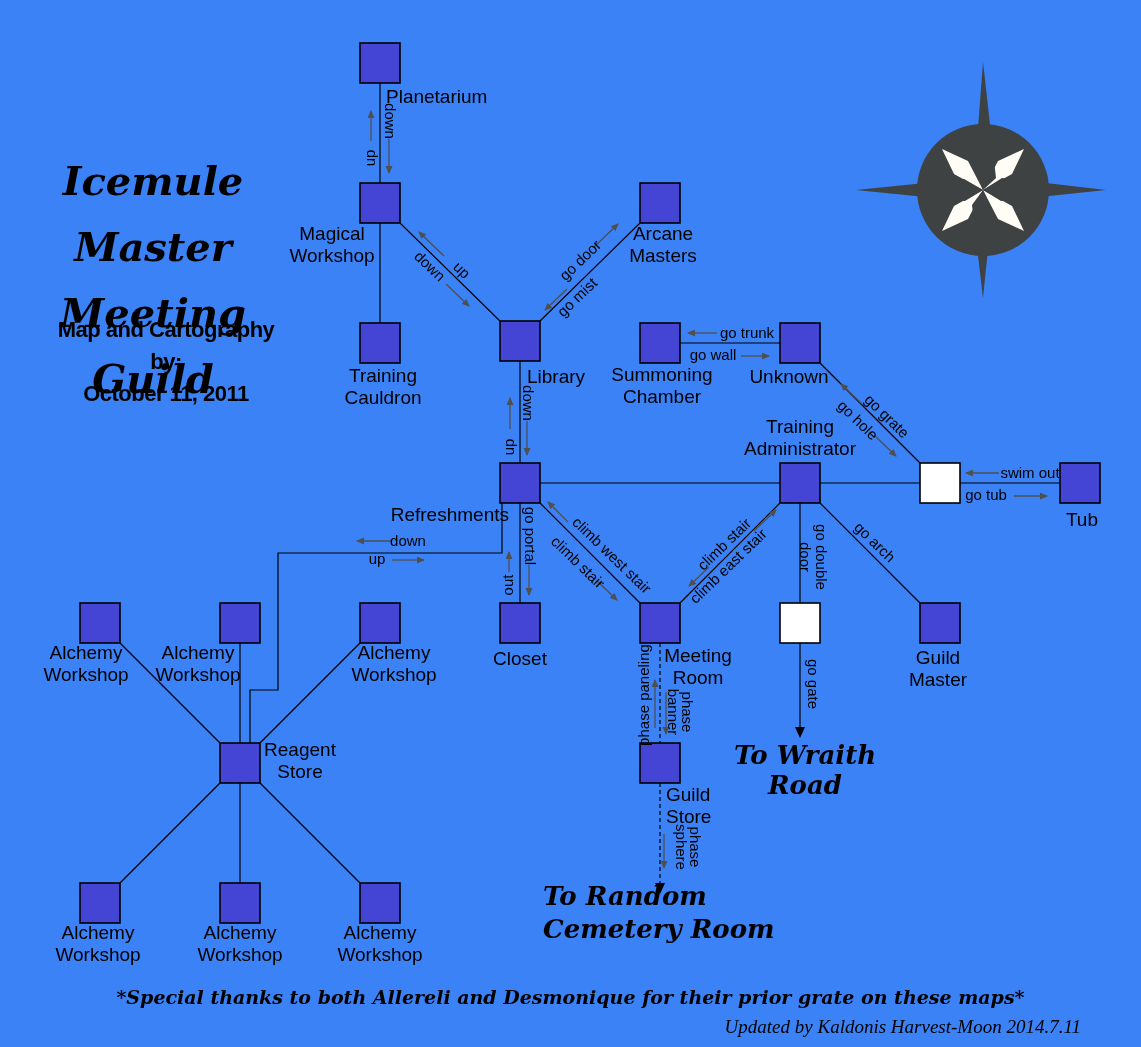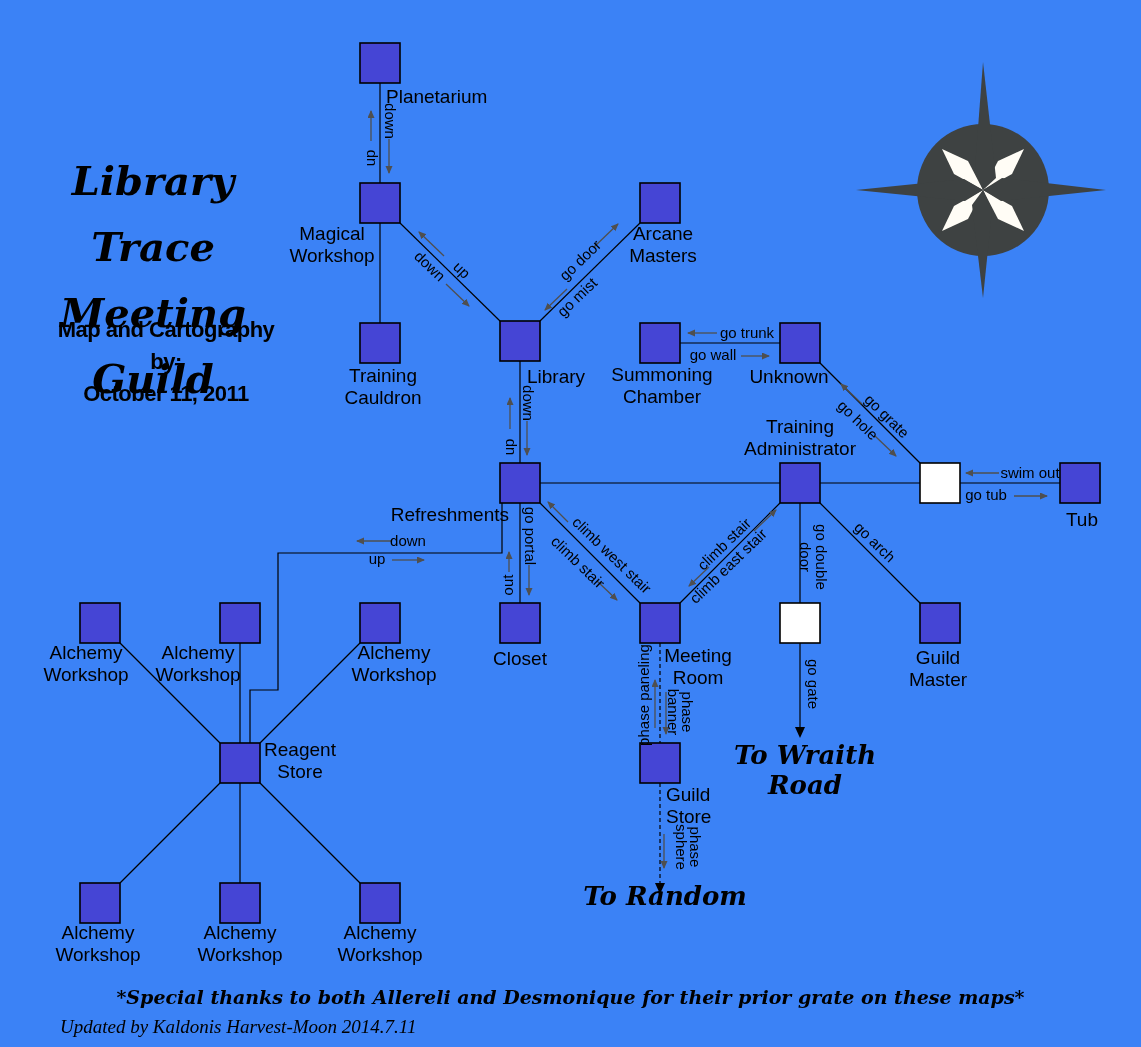--- a/index.html
+++ b/index.html
@@ -4,24 +4,24 @@
 <style>
   html,body{margin:0;padding:0;background:#fffdf6;}
   .page{position:relative;width:1141px;height:1047px;background:#3b82f6;overflow:hidden;
         font-family:"Liberation Sans",sans-serif;color:#000;}
   .script{font-family:"DejaVu Serif",serif;font-style:italic;font-weight:bold;}
   #title{position:absolute;left:26px;top:148px;width:254px;text-align:center;
          font-size:40px;line-height:66px;}
   #credits{position:absolute;left:40px;top:314px;width:252px;text-align:center;
            font-weight:bold;font-size:22px;line-height:32px;letter-spacing:-0.5px;}
   #exit-wraith{position:absolute;left:698px;top:740px;width:214px;text-align:center;font-size:26px;}
-  #exit-cemetery{position:absolute;left:543px;top:880px;width:244px;text-align:center;
+  #exit-cemetery{position:absolute;left:543px;top:880px;width:244px;text-align:left;
                  font-size:26px;line-height:33px;}
   #thanks{position:absolute;left:60px;top:986px;width:1021px;text-align:center;font-size:19px;}
-  #updated{position:absolute;left:60px;top:1016px;width:1021px;text-align:left;
+  #updated{position:absolute;left:60px;top:1016px;width:1021px;text-align:right;
            font-family:"Liberation Serif",serif;font-style:italic;font-size:19px;}
   #map{position:absolute;left:0;top:0;}
   #compass{position:absolute;left:850px;top:52px;}
   #map text{fill:#000;}
   #map .room-label{font-size:19px;}
   #map .edge-label{font-size:15px;}
 </style>
 </head>
 <body>
 
@@ -178,32 +178,33 @@
     </g>
     <g fill="#3e4242" stroke="none">
       <polygon points="985,62 998,178 985,190 977,168"></polygon>
       <polygon points="985,298 974,205 985,190 994,210"></polygon>
       <polygon points="1108,190 1004,178 985,190 1003,201"></polygon>
       <polygon points="858,190 967,201 985,190 966,179"></polygon>
     </g>
   </svg>
 
   <div id="title" class="script">
-    <div>Library Trace</div>
+    <div>Icemule Master</div>
     <div>Meeting Guild</div>
   </div>
 
   <div id="credits">
     <div>Map and Cartography by:</div>
     <div>October 11, 2011</div>
   </div>
 
   <div id="exit-wraith" class="script">To Wraith Road</div>
 
   <div id="exit-cemetery" class="script">
     <div>To Random</div>
+    <div>Cemetery Room</div>
   </div>
 
   <div id="thanks" class="script">*Special thanks to both Allereli and Desmonique for their prior grate on these maps*</div>
 
   <div id="updated">Updated by Kaldonis Harvest-Moon 2014.7.11</div>
 
 </div>
 
 </body></html>

